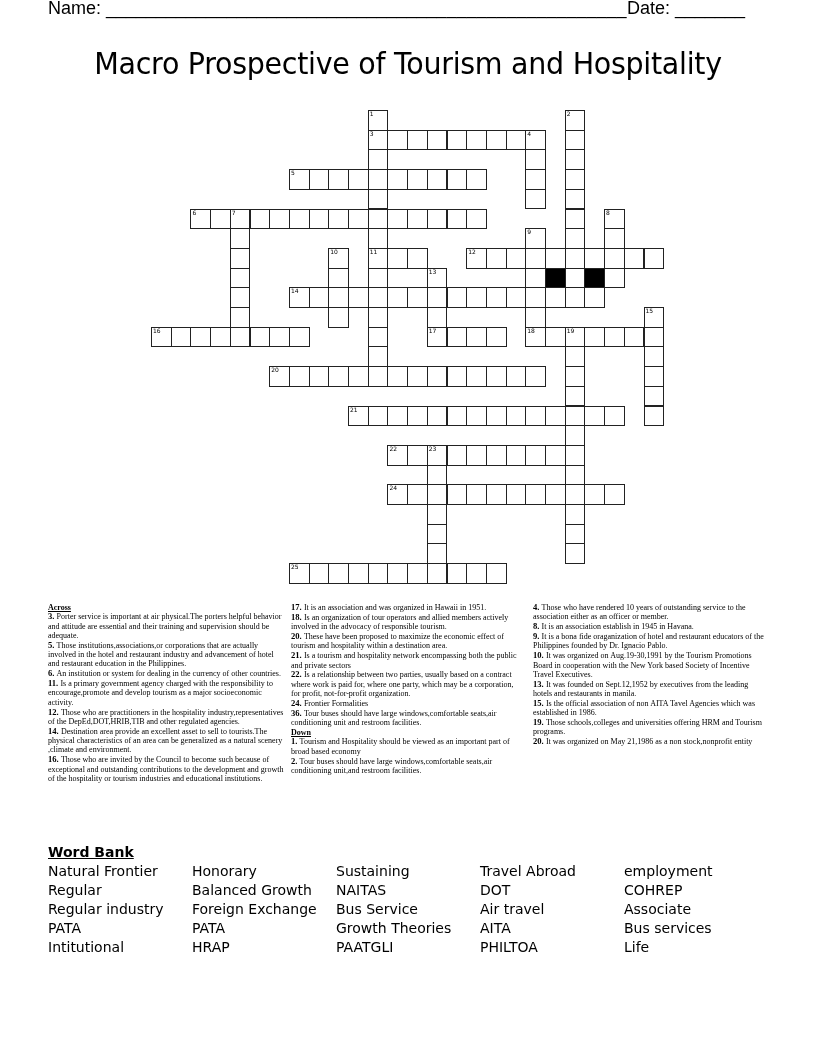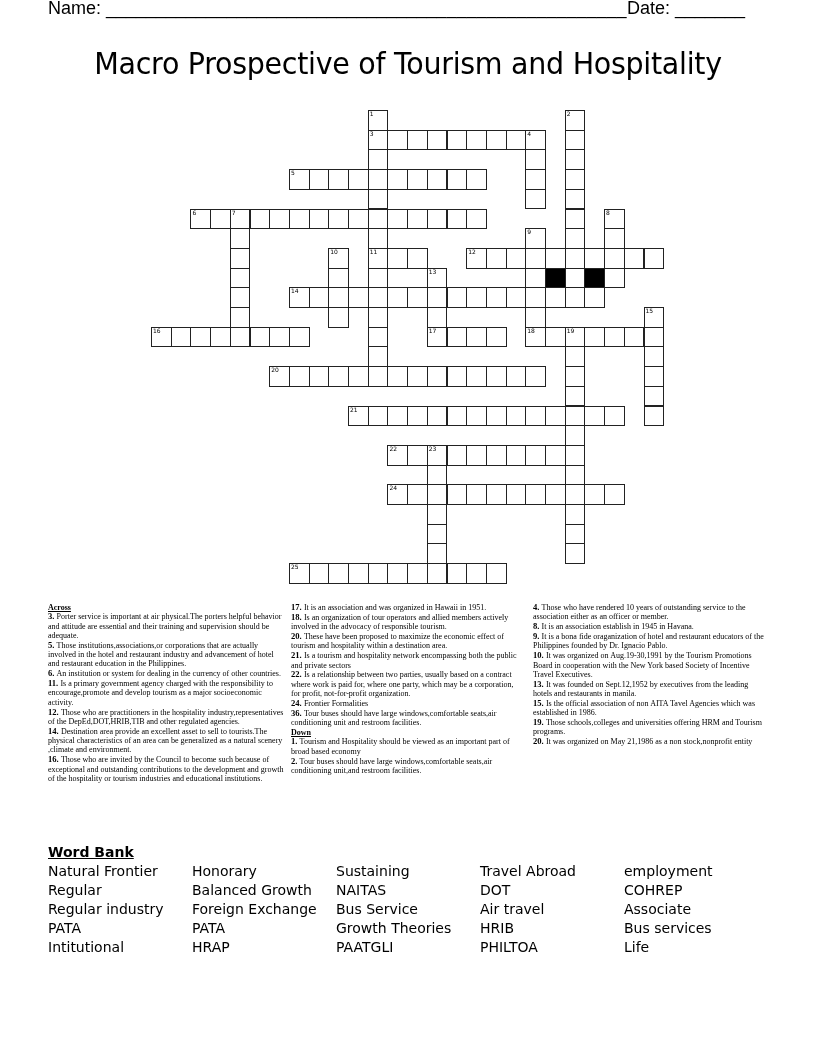--- a/index.html
+++ b/index.html
@@ -327,20 +327,20 @@
     <div>DOT</div>
     <div>COHREP</div>
     <div>Regular industry</div>
     <div>Foreign Exchange</div>
     <div>Bus Service</div>
     <div>Air travel</div>
     <div>Associate</div>
     <div>PATA</div>
     <div>PATA</div>
     <div>Growth Theories</div>
-    <div>HRIB</div>
+    <div>AITA</div>
     <div>Bus services</div>
     <div>Intitutional</div>
     <div>HRAP</div>
     <div>PAATGLI</div>
     <div>PHILTOA</div>
     <div>Life</div>
   </div>
 
 </body></html>

